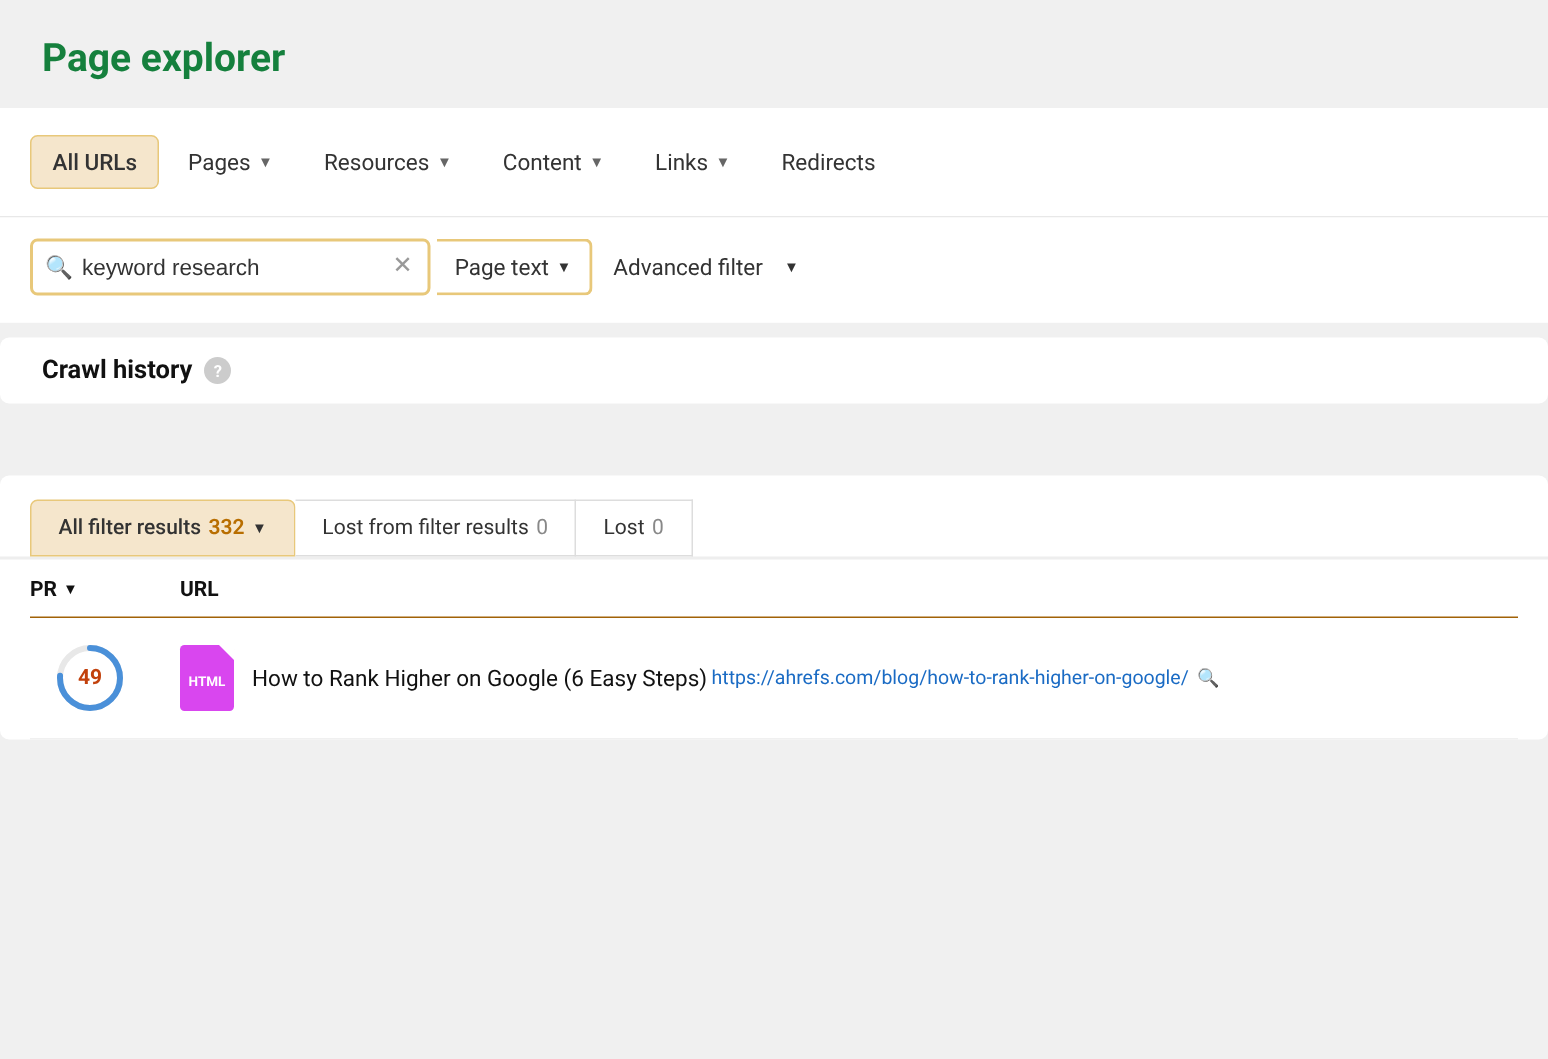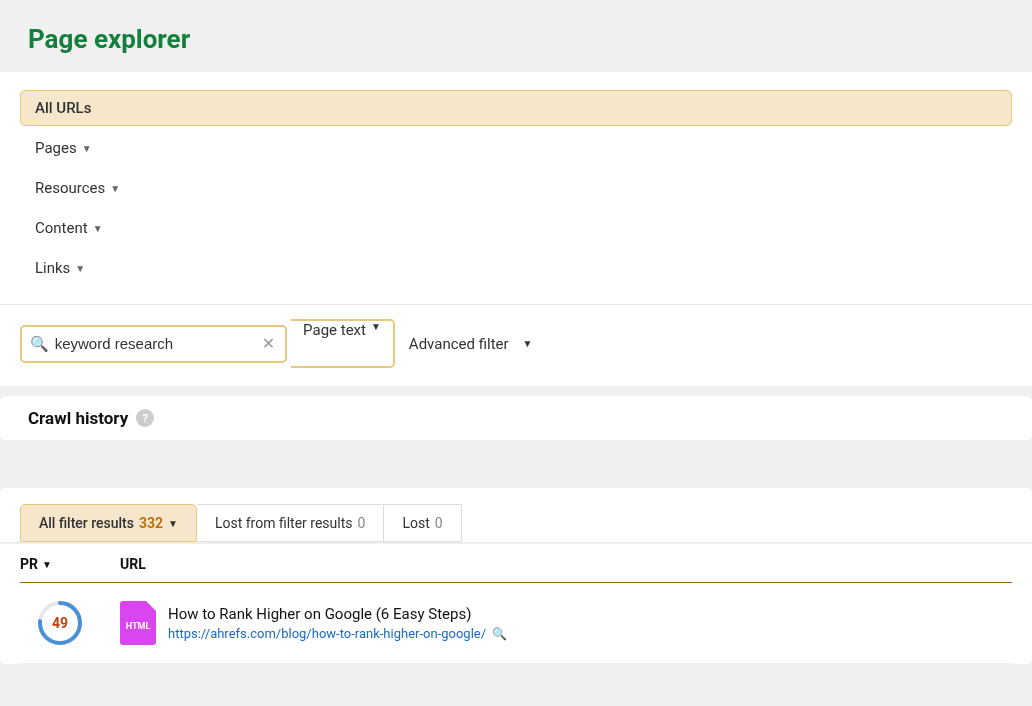--- a/index.html
+++ b/index.html
@@ -30,23 +30,23 @@
 
     
     .tabs-card {
       background: #fff;
       padding: 18px 20px;
       border-bottom: 1px solid #e8e8e8;
     }
 
     .tabs-row {
       display: flex;
+      align-items: center;
       gap: 4px;
       flex-wrap: nowrap;
-      flex-direction: column;
     }
 
     .tab-btn {
       display: flex;
       align-items: center;
       gap: 5px;
       padding: 8px 14px;
       border-radius: 5px;
       border: 1px solid transparent;
       background: transparent;
@@ -108,28 +108,28 @@
       border: none;
       cursor: pointer;
       color: #999;
       font-size: 16px;
       line-height: 1;
       padding: 0 2px;
     }
 
     .page-text-btn {
       display: flex;
-      align-items: flex-start;
+      align-items: center;
       gap: 5px;
       border: 2px solid #e8c87a;
       border-left: none;
       border-radius: 0 5px 5px 0;
       background: #fff;
       padding: 0 12px;
-      height: 49px;
+      height: 38px;
       cursor: pointer;
       font-size: 15px;
       color: #333;
       font-family: inherit;
       margin-left: -2px;
     }
 
     .advanced-filter-btn {
       display: flex;
       align-items: center;
@@ -342,21 +342,21 @@
       right: 0;
       width: 0;
       height: 0;
       border-style: solid;
       border-width: 0 10px 10px 0;
       border-color: transparent #fff transparent transparent;
     }
 
     .url-info {
       display: flex;
-      flex-direction: column;
+      flex-direction: row;
       gap: 3px;
     }
 
     .url-title {
       font-size: 15px;
       color: #111;
       font-weight: 400;
     }
 
     .url-link-row {
@@ -412,20 +412,23 @@
         <span class="chevron">▼</span>
       </button>
       <button class="tab-btn">
         <span>Content</span>
         <span class="chevron">▼</span>
       </button>
       <button class="tab-btn">
         <span>Links</span>
         <span class="chevron">▼</span>
       </button>
+      <button class="tab-btn">
+        <span>Redirects</span>
+      </button>
     </div>
   </div>
 
   <div class="filter-row">
     <div class="search-group">
       <span class="search-icon-unicode">🔍</span>
       <input class="search-text" type="text" readonly="" style="pointer-events: none;" value="keyword research">
       <button class="clear-btn">✕</button>
     </div>
     <button class="page-text-btn">

